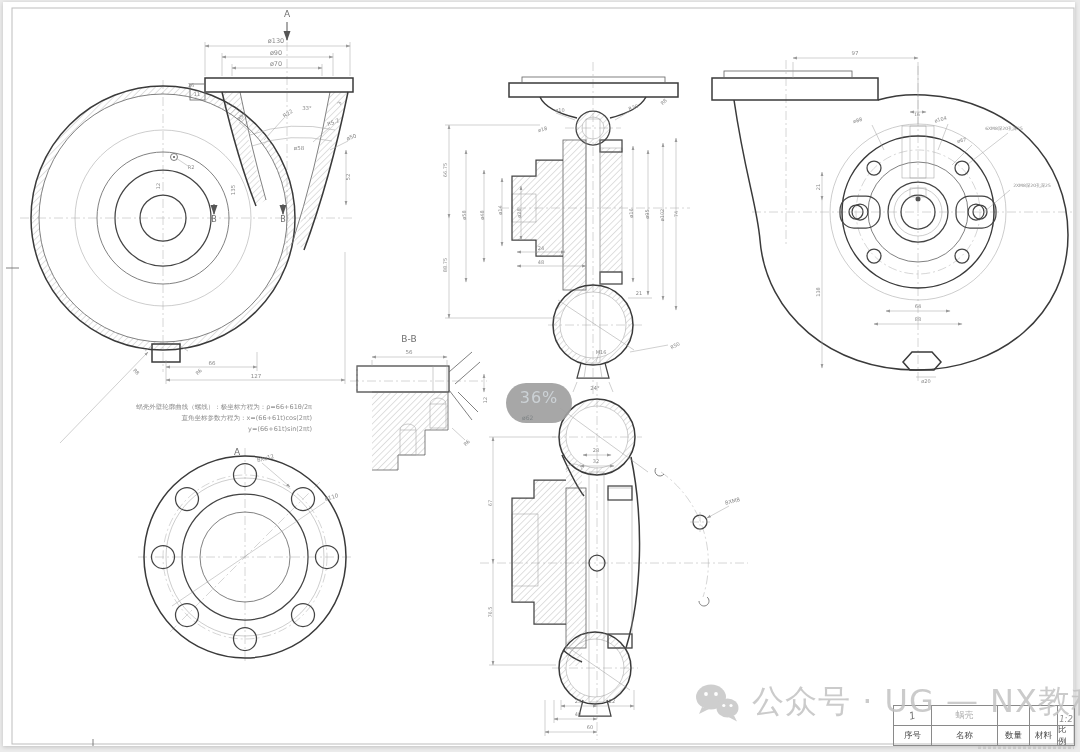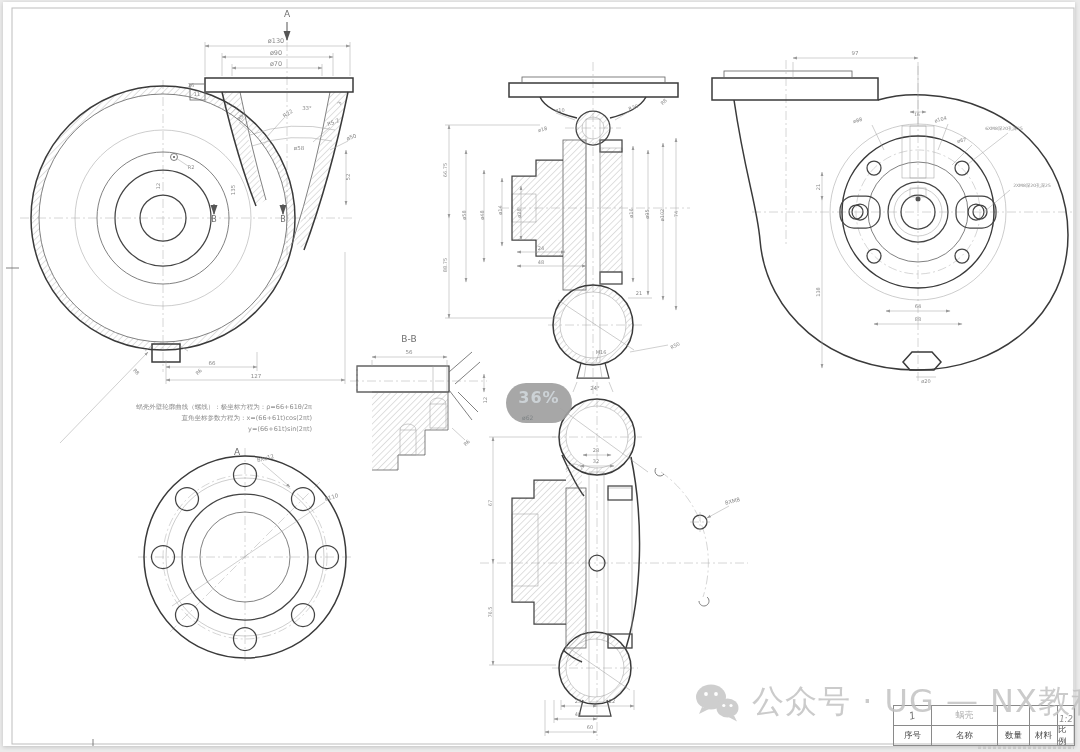--- a/index.html
+++ b/index.html
@@ -11,21 +11,21 @@
   .bold{stroke:#3a3a3a;stroke-width:1.5;fill:none;}
   .b13{stroke:#444;stroke-width:1.25;fill:none;}
   .med{stroke:#6a6a6a;stroke-width:.85;fill:none;}
   .thin{stroke:#9a9a9a;stroke-width:.5;fill:none;}
   .dim{stroke:#a0a0a0;stroke-width:.5;fill:none;}
   .dd{stroke:#b3b3b3;stroke-width:.55;fill:none;stroke-dasharray:9 3 2 3;}
   .hat{fill:url(#h);stroke:none;}
   .overlay{position:absolute;z-index:6;}
   .badge{left:506px;top:383px;width:66px;height:40px;border-radius:20px;background:rgba(160,160,160,.92);
          text-align:center;}
-  .badge .pct{display:block;margin-top:5px;font-size:16px;font-weight:bold;color:#ccd2d6;letter-spacing:1px;}
+  .badge .pct{display:block;margin-top:5px;font-size:16px;font-weight:normal;color:#ccd2d6;letter-spacing:1px;}
   .badge .sub{position:absolute;left:16px;bottom:2px;font-size:6px;color:#7e8385;}
   .wm{left:694px;top:680px;display:flex;align-items:center;gap:12px;color:#c2c2c2;opacity:.85;}
   .wm .wm-text{font-size:32px;letter-spacing:1px;white-space:nowrap;}
   .tb{left:893px;top:705px;width:181px;z-index:4;display:grid;
       grid-template-columns:38px 66px 32px 28px 17px;grid-auto-rows:20px;
       border-top:1px solid #8a8a8a;border-left:1px solid #8a8a8a;background:transparent;}
   .tb .c{border-right:1px solid #8a8a8a;border-bottom:1px solid #8a8a8a;
          display:flex;align-items:center;justify-content:center;font-size:8.5px;color:#4a4a4a;overflow:hidden;}
   .tb .r1{color:#999;}
   .tb .no1{font-style:italic;transform:rotate(-14deg);font-size:10px;color:#777;}

